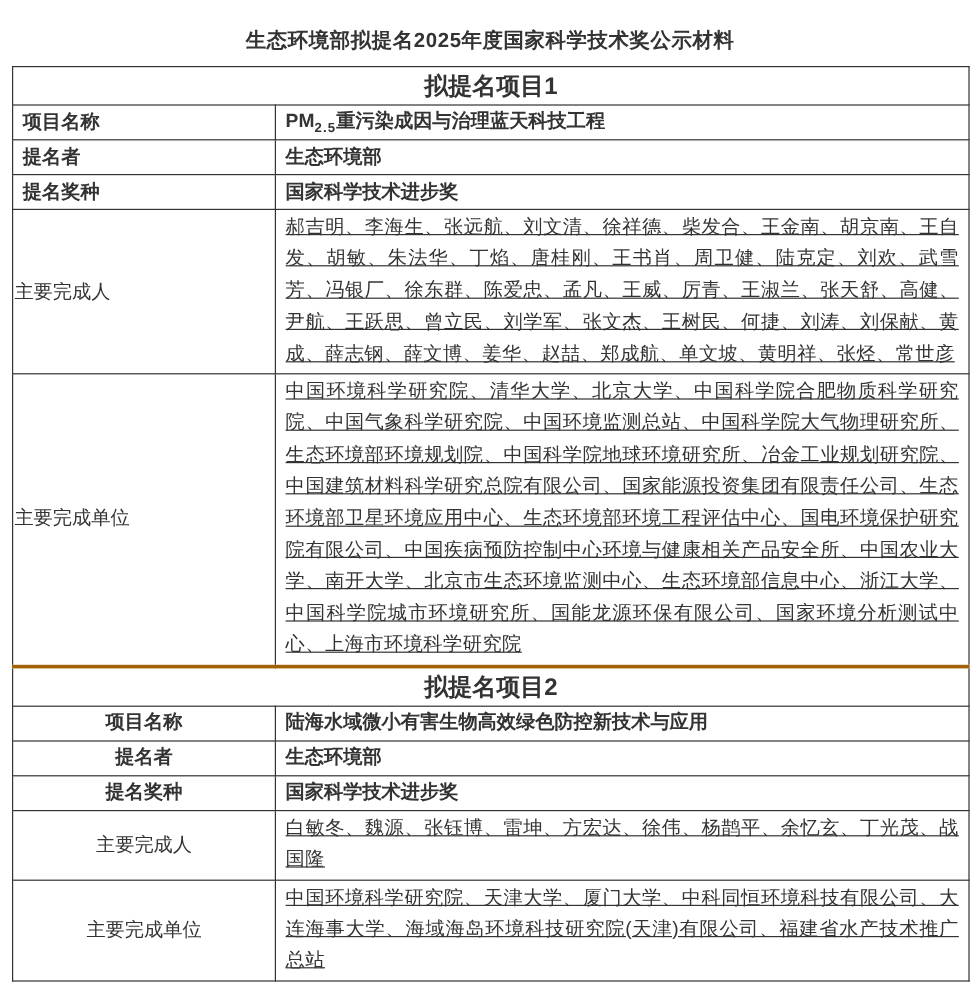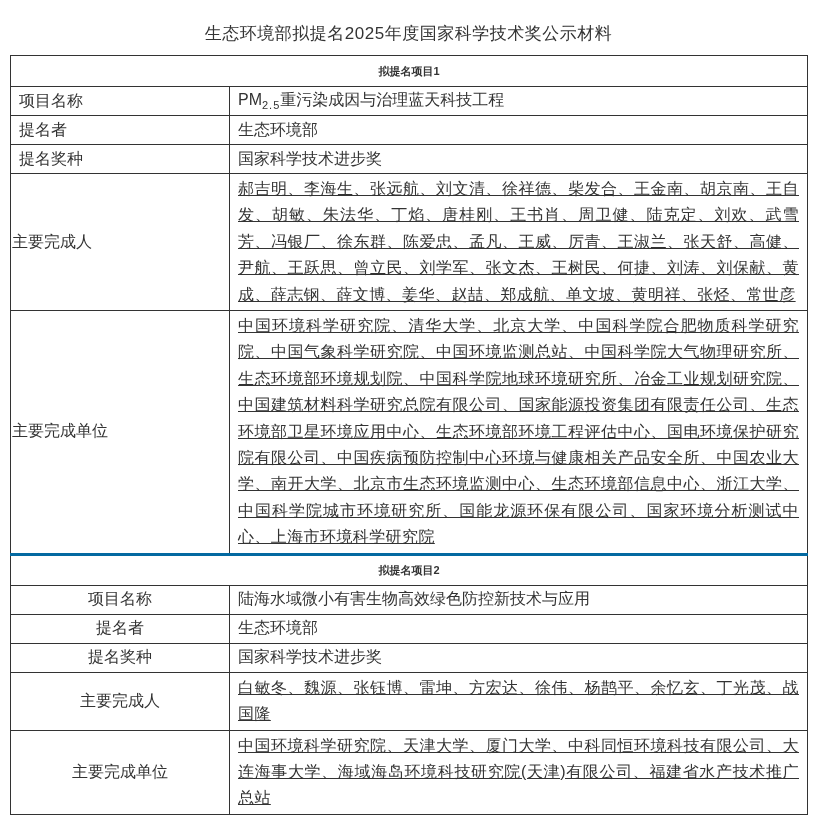--- a/index.html
+++ b/index.html
@@ -12,21 +12,21 @@
     height: 825px;
     font-family: "Liberation Sans", "DejaVu Sans", sans-serif;
     color: #333333;
     overflow: hidden;
   }
   .page-title {
     margin: 0;
     padding: 22px 0 10px 0;
     text-align: center;
     font-size: 17px;
-    font-weight: normal;
+    font-weight: bold;
     color: #333333;
     letter-spacing: 0.5px;
   }
   table.doc-table {
     width: 797px;
     margin: 0 0 0 10px;
     border-collapse: collapse;
     table-layout: fixed;
   }
   table.doc-table td {
@@ -35,29 +35,30 @@
     color: #333333;
     vertical-align: middle;
     box-sizing: border-box;
   }
   col.label-col  { width: 219px; }
   col.value-col  { width: 578px; }
   tr.project-header td {
     height: 31px;
     text-align: center;
     font-weight: bold;
-    font-size: 11px;
+    font-size: 20px;
     padding: 2px 8px;
   }
   tr.project-header.second td {
-    border-top: 3px solid #0369a1;
+    border-top: 3px solid #a16207;
   }
   tr.single-row td {
     height: 29px;
     padding: 2px 8px;
+    font-weight: bold;
   }
   td.cell-label-left   { text-align: left; }
   td.cell-label-center { text-align: center; }
   td.cell-value-center { text-align: left; }
   td.cell-multiline {
     padding: 2px 8px;
     line-height: 26.4px;
     text-align: justify;
     text-justify: inter-ideograph;
     letter-spacing: 0.4px;

